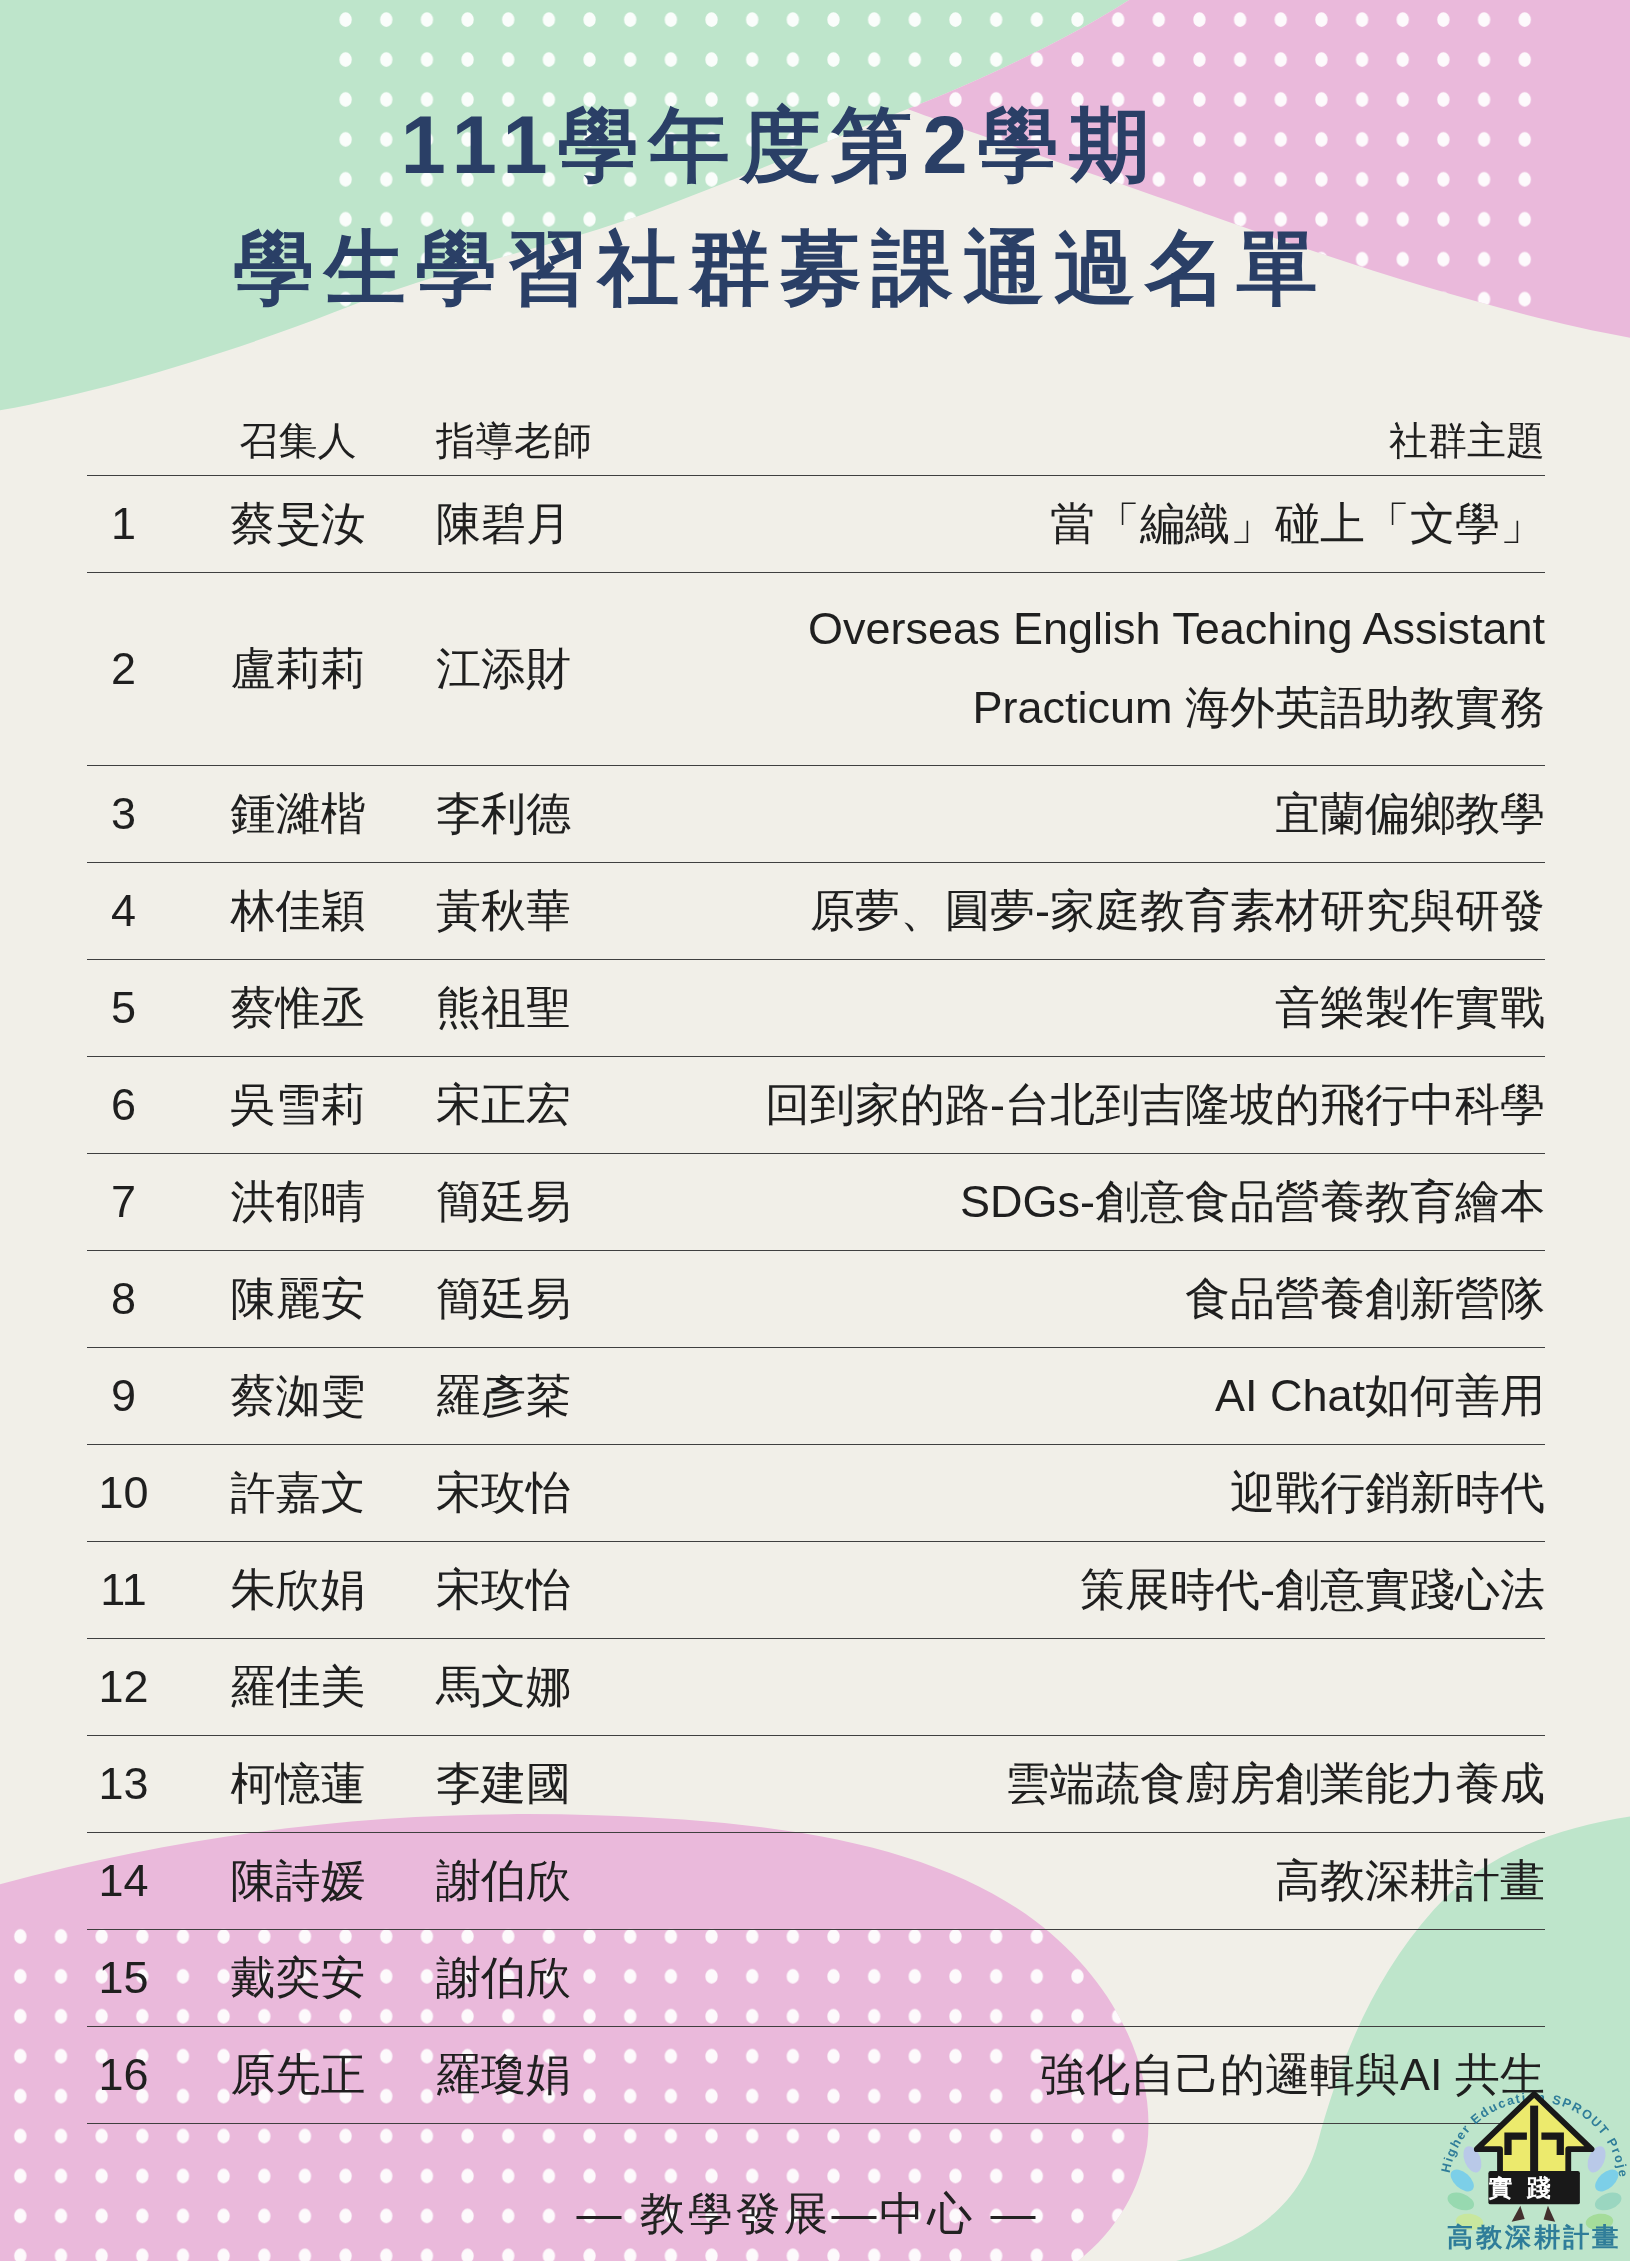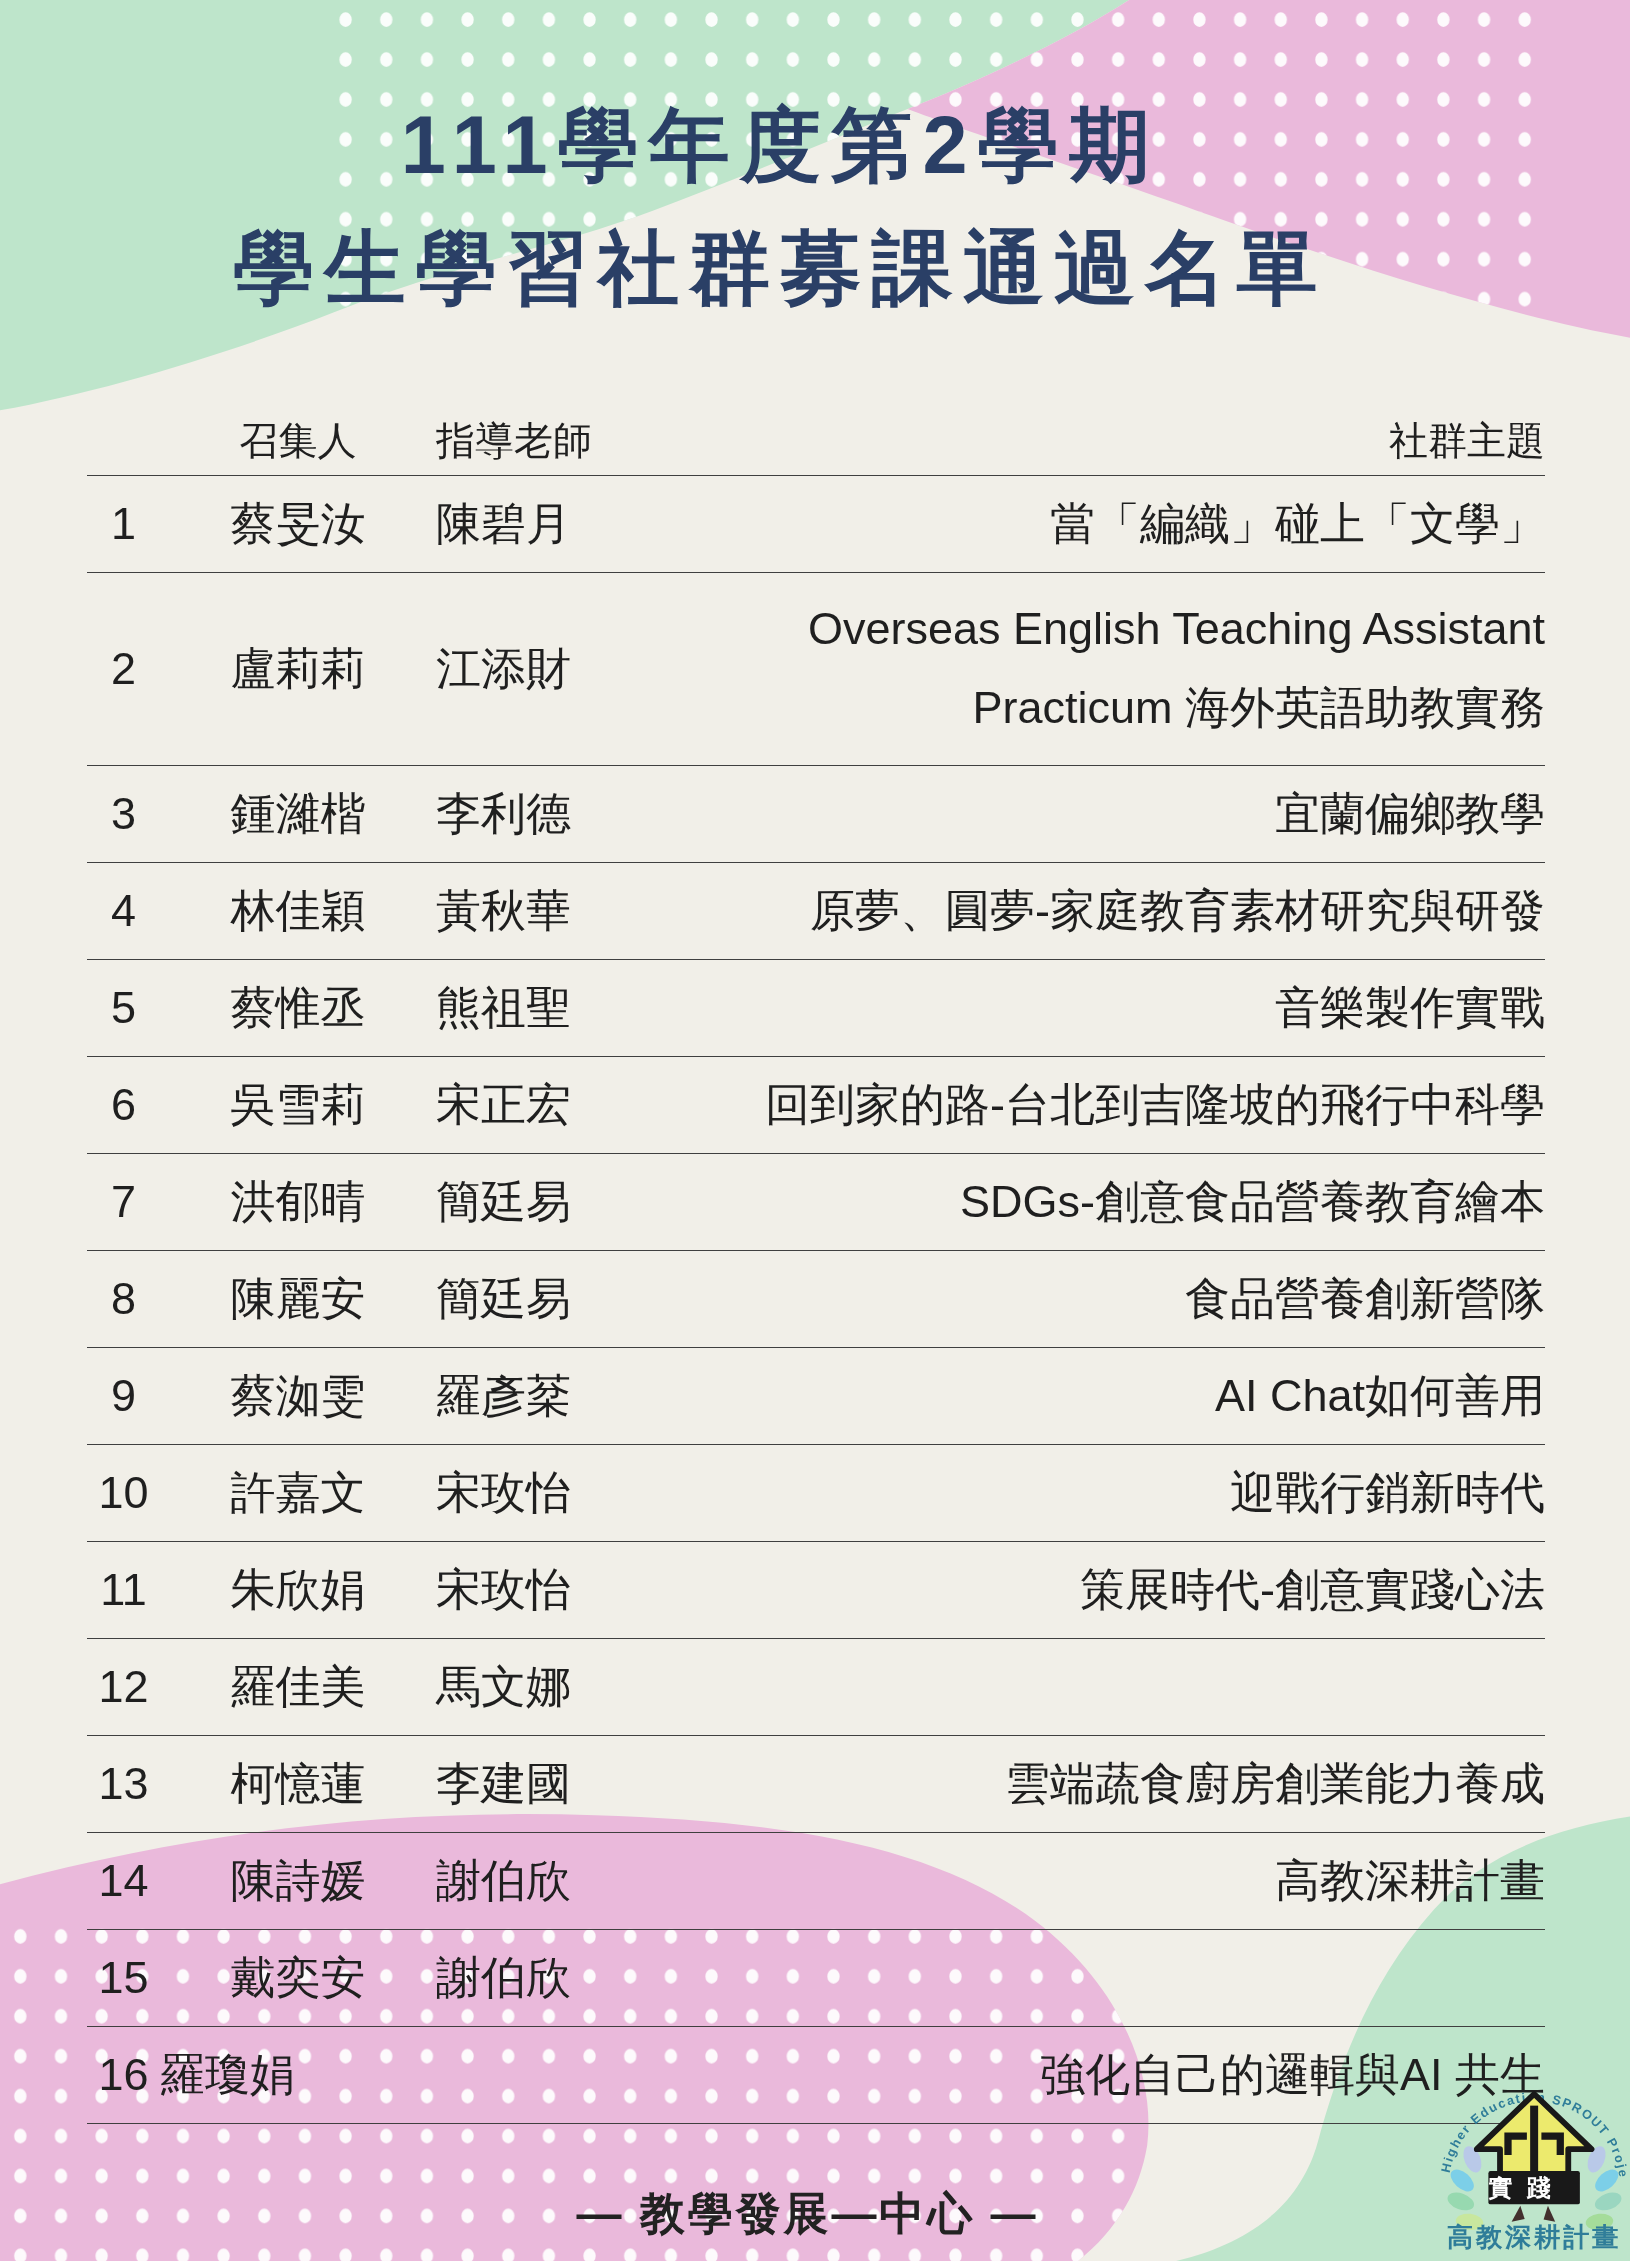--- a/index.html
+++ b/index.html
@@ -29,21 +29,20 @@
   }
   .t-row.tall{min-height:192px;}
   .c-num{flex:0 0 73px;text-align:center;}
   .c-name{flex:0 0 276px;text-align:center;}
   .c-adv{flex:0 0 196px;text-align:left;font-family:Liberation Serif, serif;}
   .c-topic{flex:1 1 auto;text-align:right;line-height:1.75;}
   .footer-text{
     position:absolute;left:0;top:2184px;width:1615px;
     text-align:center;font-size:45px;color:#222222;
     letter-spacing:2.9px;
-    font-weight:bold;
   }
   .logo{position:absolute;left:1420px;top:2049px;}
 </style>
 </head>
 <body>
 
 <div class="canvas">
 
   <svg class="bg-svg" viewBox="0 0 2245 3114" xmlns="http://www.w3.org/2000/svg" aria-hidden="true">
     <defs>
@@ -171,20 +170,21 @@
           <div class="c-adv">謝伯欣</div>
           <div class="c-topic">高教深耕計畫</div>
         </div>
         <div class="t-row">
           <div class="c-num">15</div>
           <div class="c-name">戴奕安</div>
           <div class="c-adv">謝伯欣</div>
         </div>
         <div class="t-row">
           <div class="c-num">16</div>
+          <div class="c-name">原先正</div>
           <div class="c-adv">羅瓊娟</div>
           <div class="c-topic">強化自己的邏輯與AI 共生</div>
         </div>
       </div>
   </div>
 
   <div class="footer-text">— 教學發展—中心 —</div>
 
   <svg class="logo" width="229" height="212" viewBox="0 0 315 292" xmlns="http://www.w3.org/2000/svg">
     <defs>

